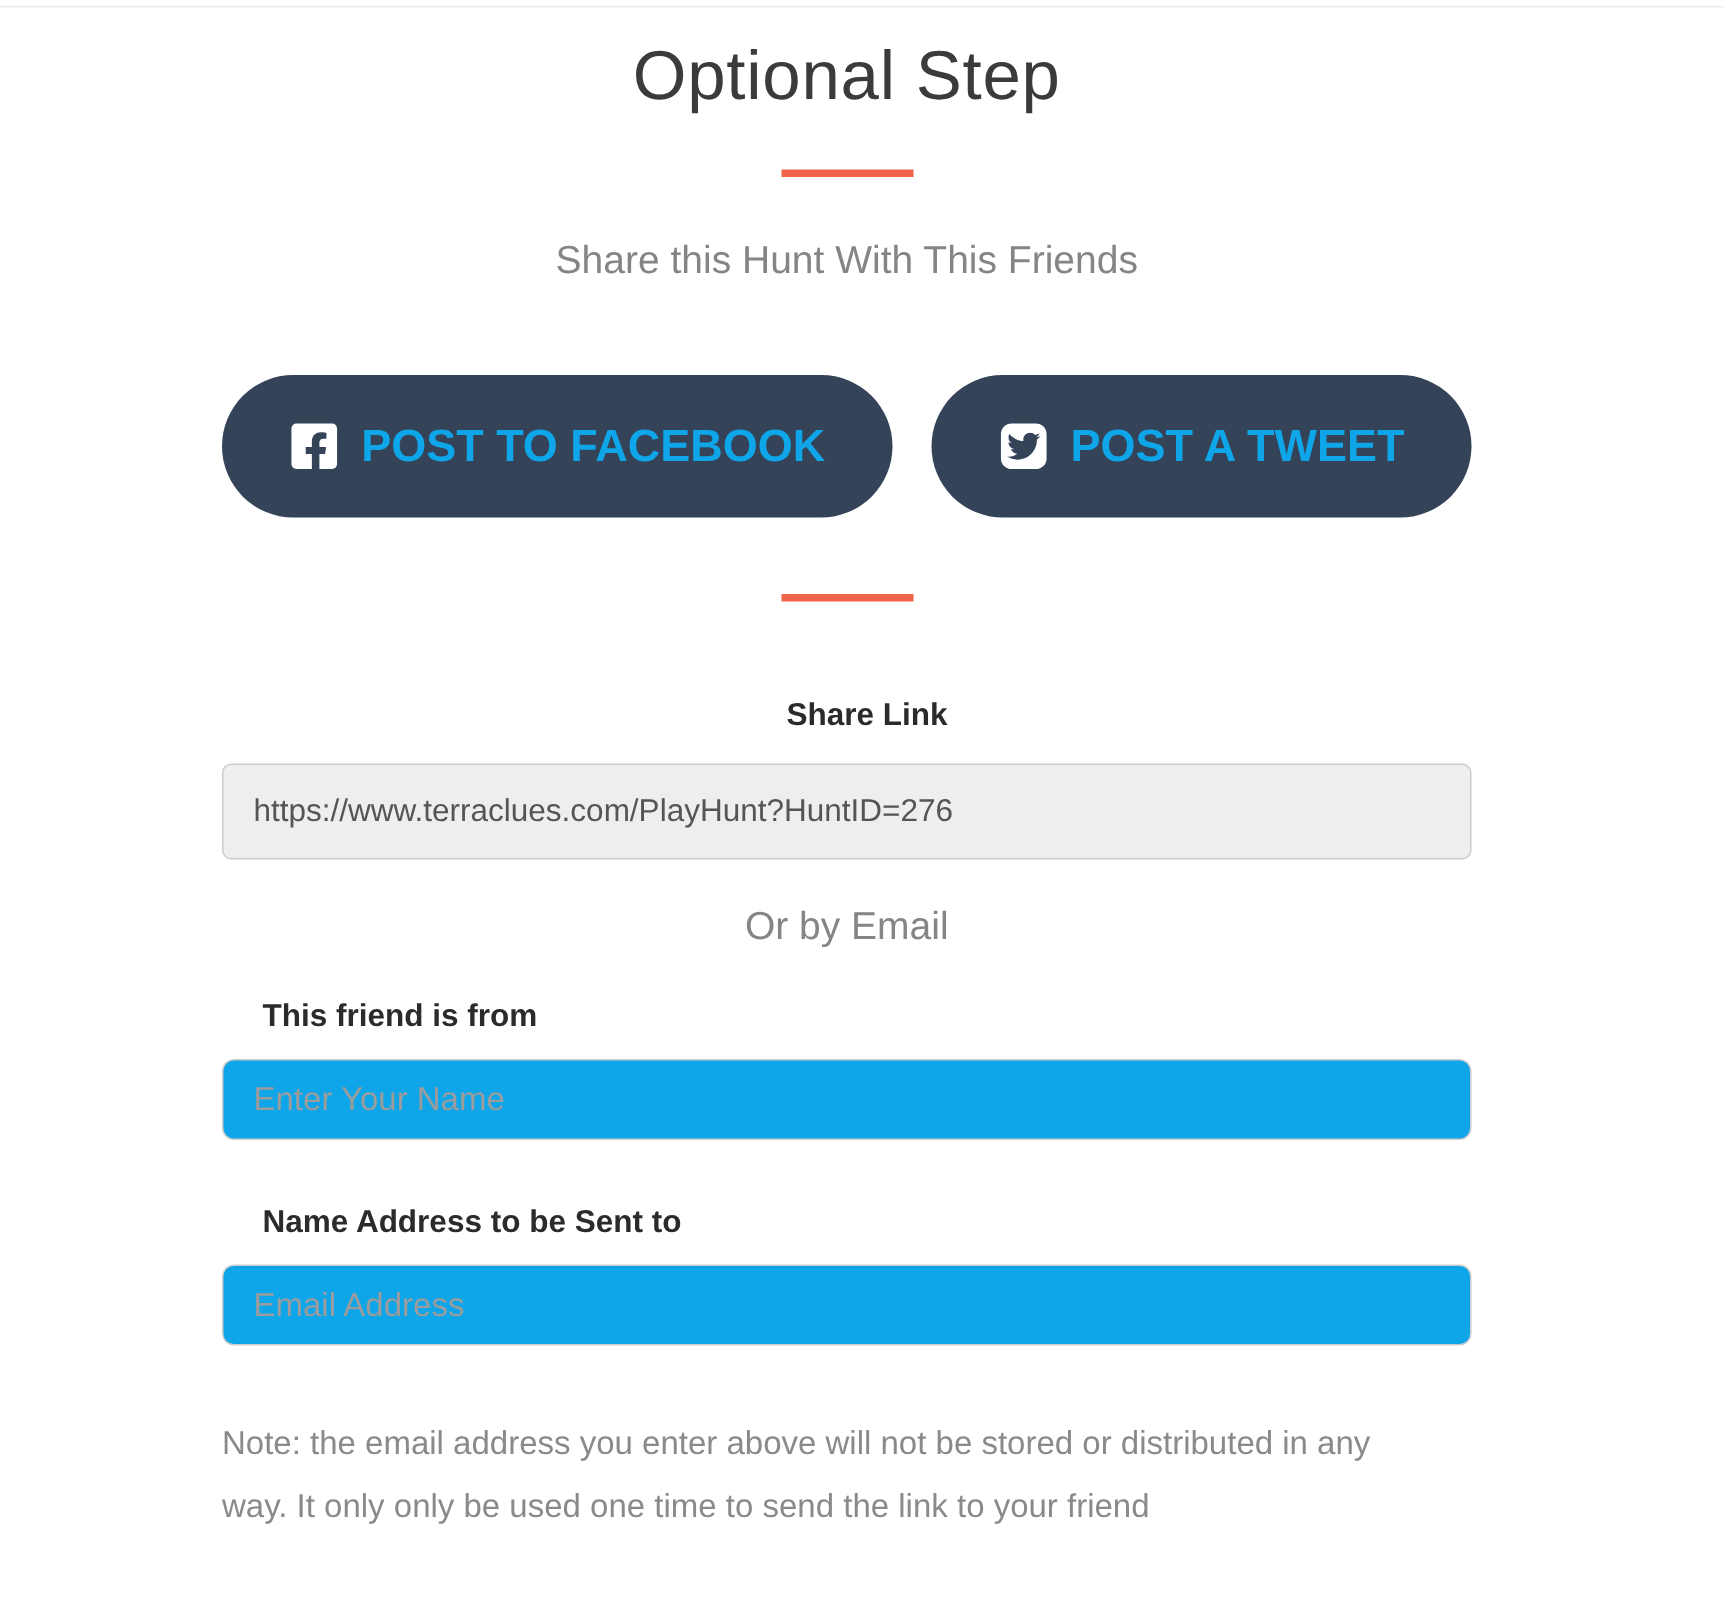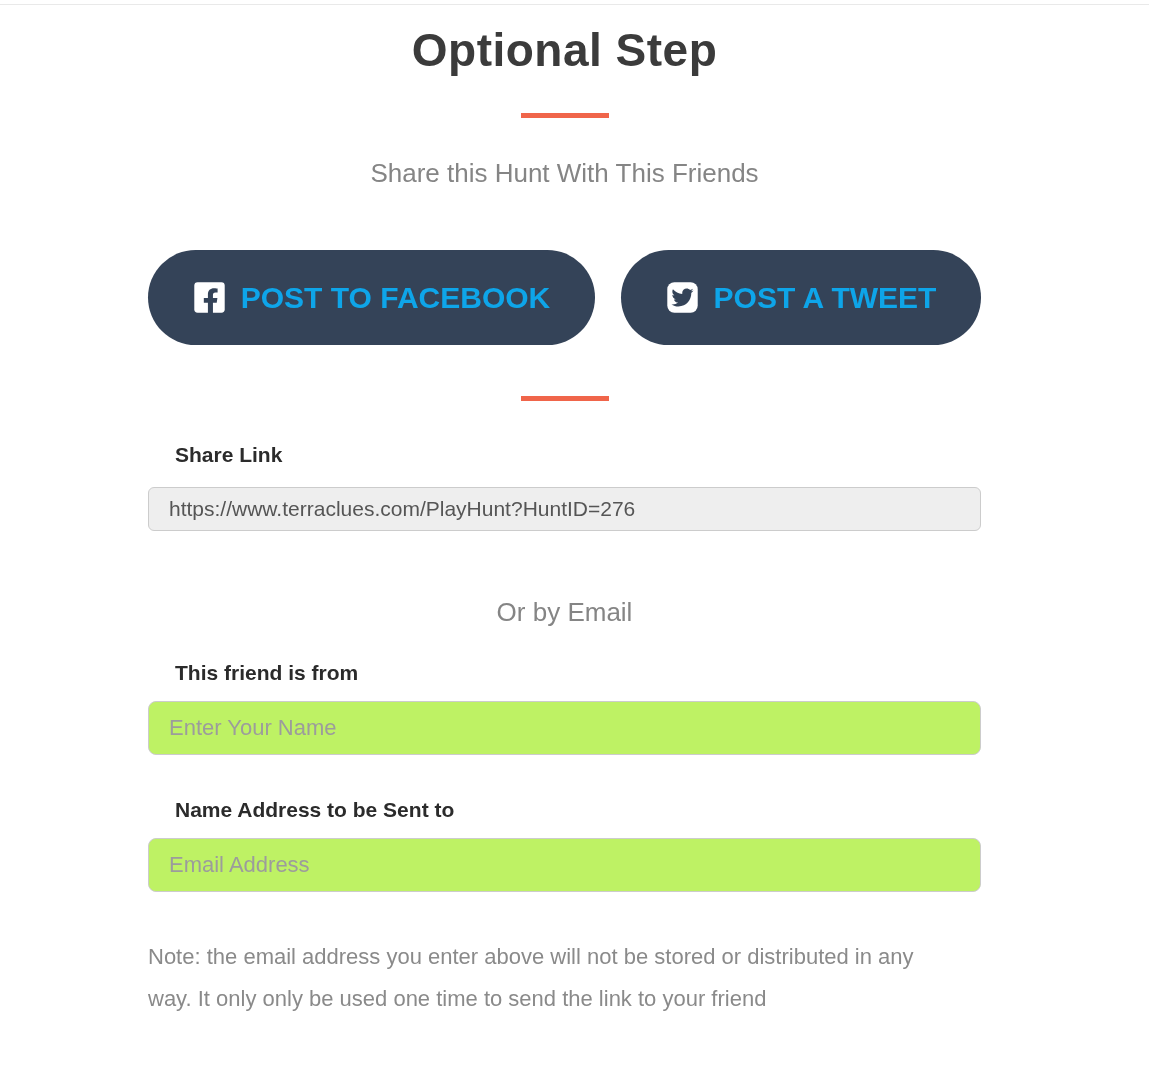--- a/index.html
+++ b/index.html
@@ -16,21 +16,21 @@
     height: 0;
   }
   .container {
     width: 833px;
     margin-left: 148px;
   }
   .page-title {
     margin-top: 18px;
     text-align: center;
     font-size: 46px;
-    font-weight: 700;
+    font-weight: 400;
     color: #3b3b3b;
     letter-spacing: 0.5px;
   }
   .accent-divider {
     width: 88px;
     height: 5px;
     margin: 36px auto 0 auto;
     background: #f0654a;
   }
   .subtitle {
@@ -63,46 +63,46 @@
   .pill-btn.tw { width: 360px; }
   .pill-btn svg { display: block; }
   .accent-divider.second { margin-top: 51px; }
   .field-label {
     display: block;
     margin: 0 0 0 27px;
     font-size: 21px;
     font-weight: bold;
     color: #2b2b2b;
   }
-  .share-label { margin-top: 42px; }
+  .share-label { margin-top: 64px; text-align: center; }
   .share-input {
     margin-top: 20px;
     width: 833px;
-    height: 44px;
+    height: 64px;
     background: #eeeeee;
     border: 1px solid #cccccc;
     border-radius: 6px;
     padding: 0 20px;
     font-family: "Liberation Sans", sans-serif;
     font-size: 21px;
     color: #555555;
   }
   .or-by-email {
-    margin-top: 66px;
+    margin-top: 29px;
     text-align: center;
     font-size: 26px;
     font-weight: 400;
     color: #858585;
   }
   .from-label { margin-top: 33px; }
   .text-input {
     margin-top: 16px;
     width: 833px;
     height: 54px;
-    background: #bef264;
+    background: #0ea5e9;
     border: 1px solid #cccccc;
     border-radius: 8px;
     padding: 0 20px;
     font-family: "Liberation Sans", sans-serif;
     font-size: 22px;
     color: #444444;
   }
   .text-input::placeholder { color: #9c9c9c; opacity: 1; }
   .to-label { margin-top: 43px; }
   .note {

